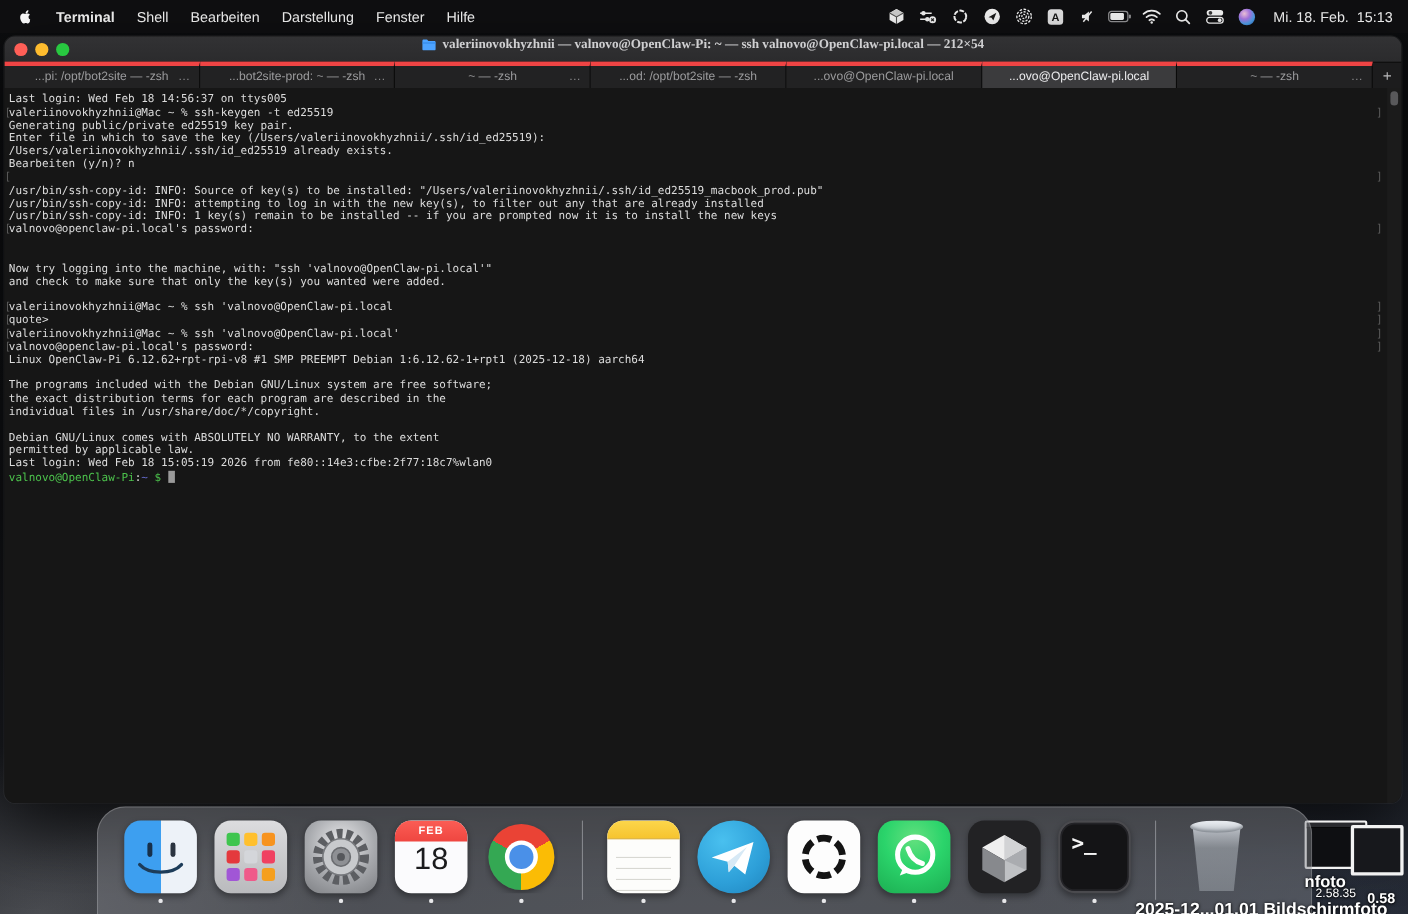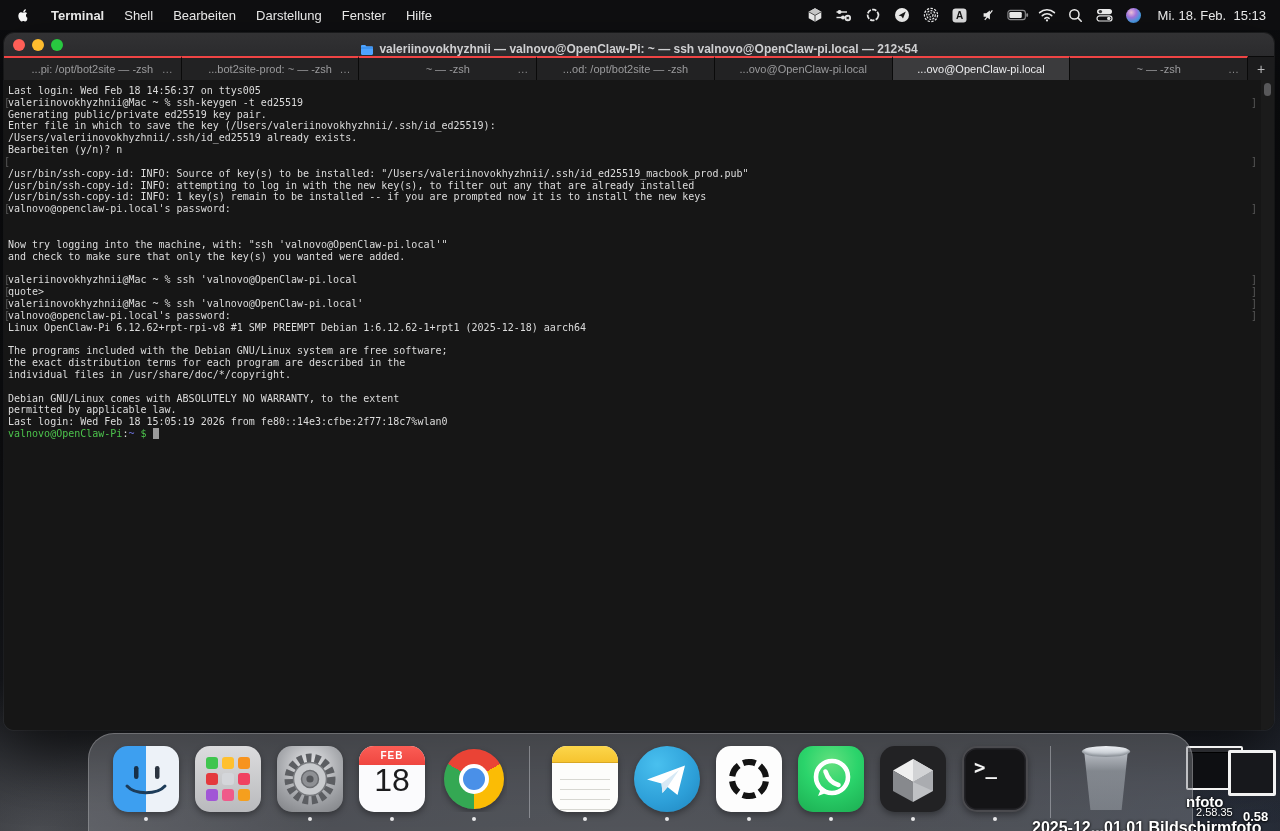--- a/index.html
+++ b/index.html
@@ -33,32 +33,32 @@
 
   
   .window {
     position:absolute; left:4px; top:33px; width:1270px; height:697px;
     border-radius:10px; overflow:hidden;
     box-shadow:0 25px 60px rgba(0,0,0,0.65), 0 0 0 1px rgba(255,255,255,0.07);
     background:#171717;
   }
   .titlebar {
     height:23px; background:linear-gradient(#323234,#2b2b2d);
-    position:relative; display:flex; align-items:flex-end; justify-content:center;
+    position:relative; display:flex; align-items:flex-start; justify-content:center;font-family:Liberation Serif, serif;
   }
   .traffic { position:absolute; left:9px; top:5.5px; display:flex; gap:7px; }
   .tl { width:12px; height:12px; border-radius:50%; }
   .tl.red { background:#ff5f57; } .tl.yellow { background:#febc2e; } .tl.green { background:#28c840; }
   .win-title { display:flex; align-items:center; gap:5px; font-size:12px; font-weight:bold; color:#cfcfd1; }
   .proxy-folder { display:flex; }
 
   .tabbar { height:24px; display:flex; background:#131314; }
   .tab {
     flex:1 1 0; position:relative; display:flex; align-items:center; justify-content:center;
-    background:#222223; border-right:1px solid #0a0a0a; border-top:2px solid #ef4444;
+    background:#222223; border-right:1px solid #0a0a0a; border-top:4px solid #ef4444;
     font-size:11px; color:#9b9b9d; cursor:default; overflow:hidden; white-space:nowrap;
   }
   .tab.active { background:#3b3b3d; color:#ececee; }
   .tab .more { position:absolute; right:7px; color:#8b8b8d; font-size:11px; letter-spacing:1px; }
   .tab-plus { flex:0 0 26px; display:flex; align-items:center; justify-content:center;
     background:#1c1c1d; border-top:1px solid #0a0a0a; color:#b8b8ba; font-size:14px; }
 
   .term {
     position:relative; height:650px; background:#161616;
     font-family:"DejaVu Sans Mono", monospace; font-size:10px; line-height:11.84px;
@@ -95,21 +95,21 @@
   .ic-finder { background:linear-gradient(90deg,#3d9ff0 0 50%,#edf2f8 50% 100%); }
   .ic-launchpad { background:linear-gradient(#dcdcde,#b9babd); display:flex; align-items:center; justify-content:center; }
   .lp-grid { display:grid; grid-template-columns:repeat(3,12px); grid-gap:4px; }
   .lp-grid span { width:12px; height:12px; border-radius:3px; display:block; }
   .ic-settings { background:radial-gradient(circle at 50% 32%, #ececee 0%, #a7a9ad 55%, #7e8084 100%);
     display:flex; align-items:center; justify-content:center; }
   .ic-calendar { background:#fbfbfd; }
   .cal-top { height:19px; background:linear-gradient(#fb5d55,#ef4640); color:#fff; font-size:10px; font-weight:bold;
     letter-spacing:1px; display:flex; align-items:center; justify-content:center; }
   .cal-day { height:31px; display:flex; align-items:center; justify-content:center;
-    font-size:32px; font-weight:300; color:#1b1b1d; font-family:"Liberation Sans",sans-serif; }
+    font-size:28px; font-weight:300; color:#1b1b1d; font-family:"Liberation Sans",sans-serif; }
   .ic-chrome { background:transparent; box-shadow:none; display:flex; align-items:center; justify-content:center; }
   .chrome-ring { width:60px; height:60px; border-radius:50%;
     background:conic-gradient(from -60deg, #ea4335 0deg 120deg, #fbbc05 120deg 240deg, #34a853 240deg 360deg);
     display:flex; align-items:center; justify-content:center; box-shadow:0 3px 6px rgba(0,0,0,0.35); }
   .chrome-white { width:30px; height:30px; border-radius:50%; background:#fff;
     display:flex; align-items:center; justify-content:center; }
   .chrome-blue { width:22px; height:22px; border-radius:50%; background:#4a90e8; }
   .ic-notes { background:#fdfdfb; }
   .notes-top { height:17px; background:linear-gradient(#fcd64b,#f6c42f); border-bottom:1px solid #d9a823; }
   .notes-lines { padding-top:7px; }

